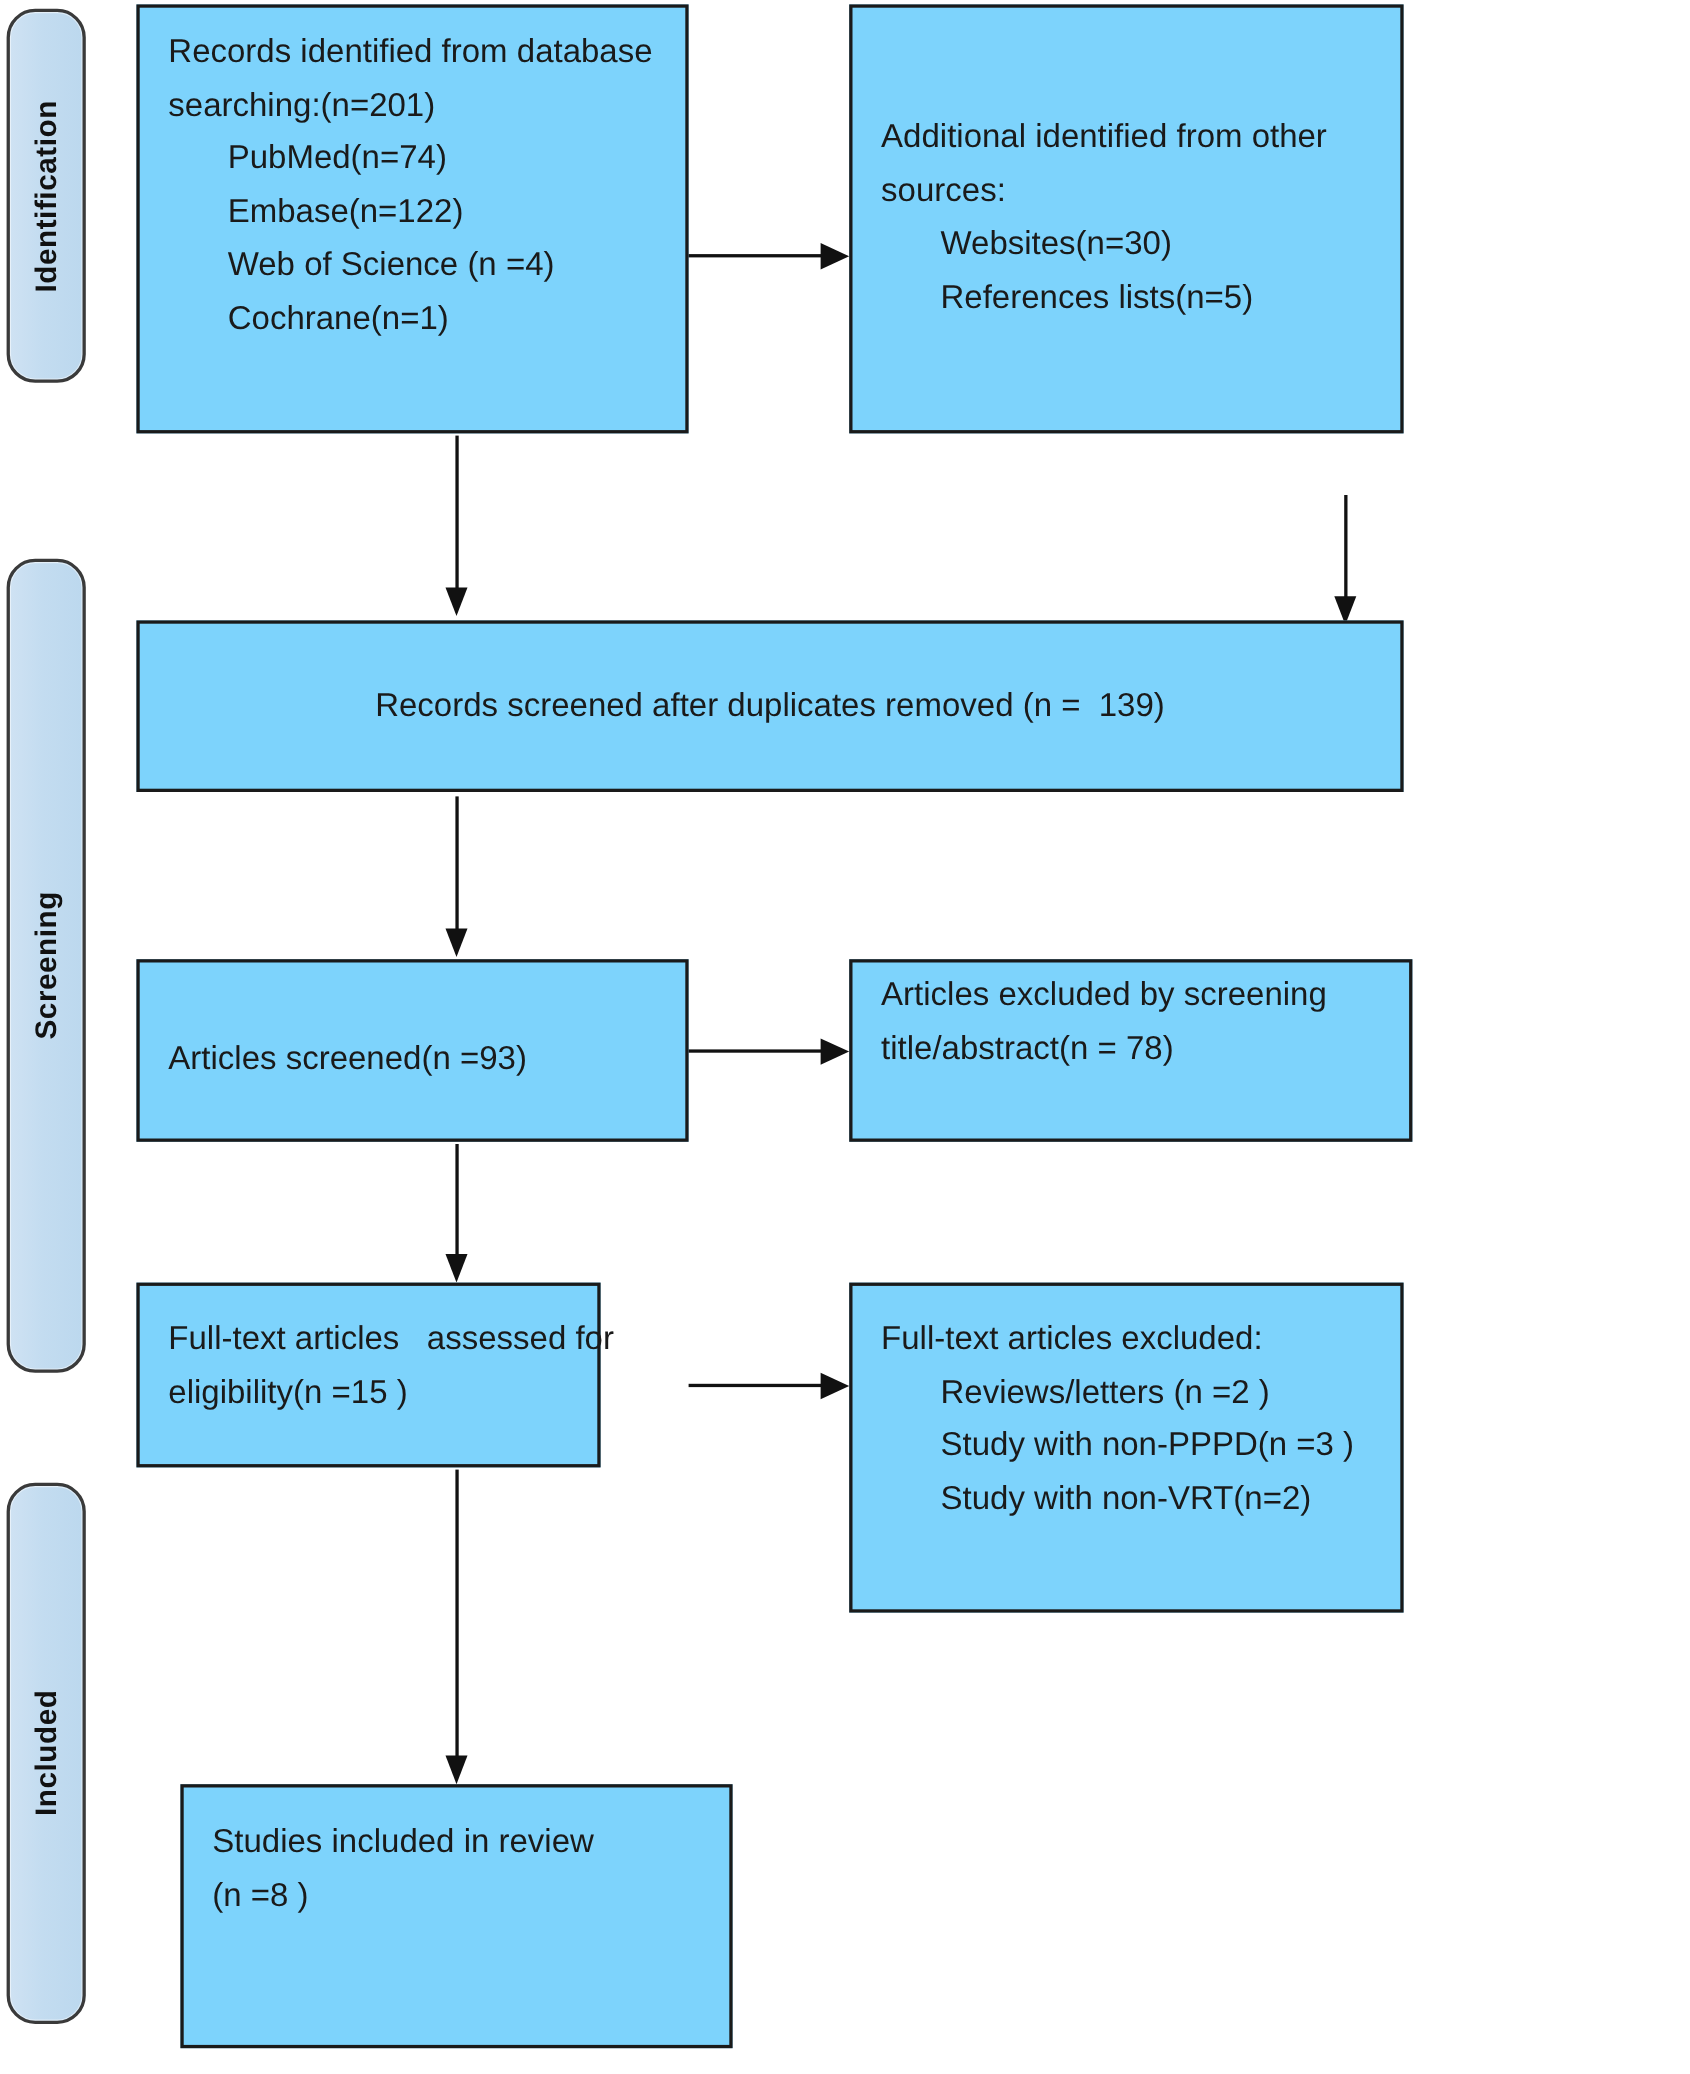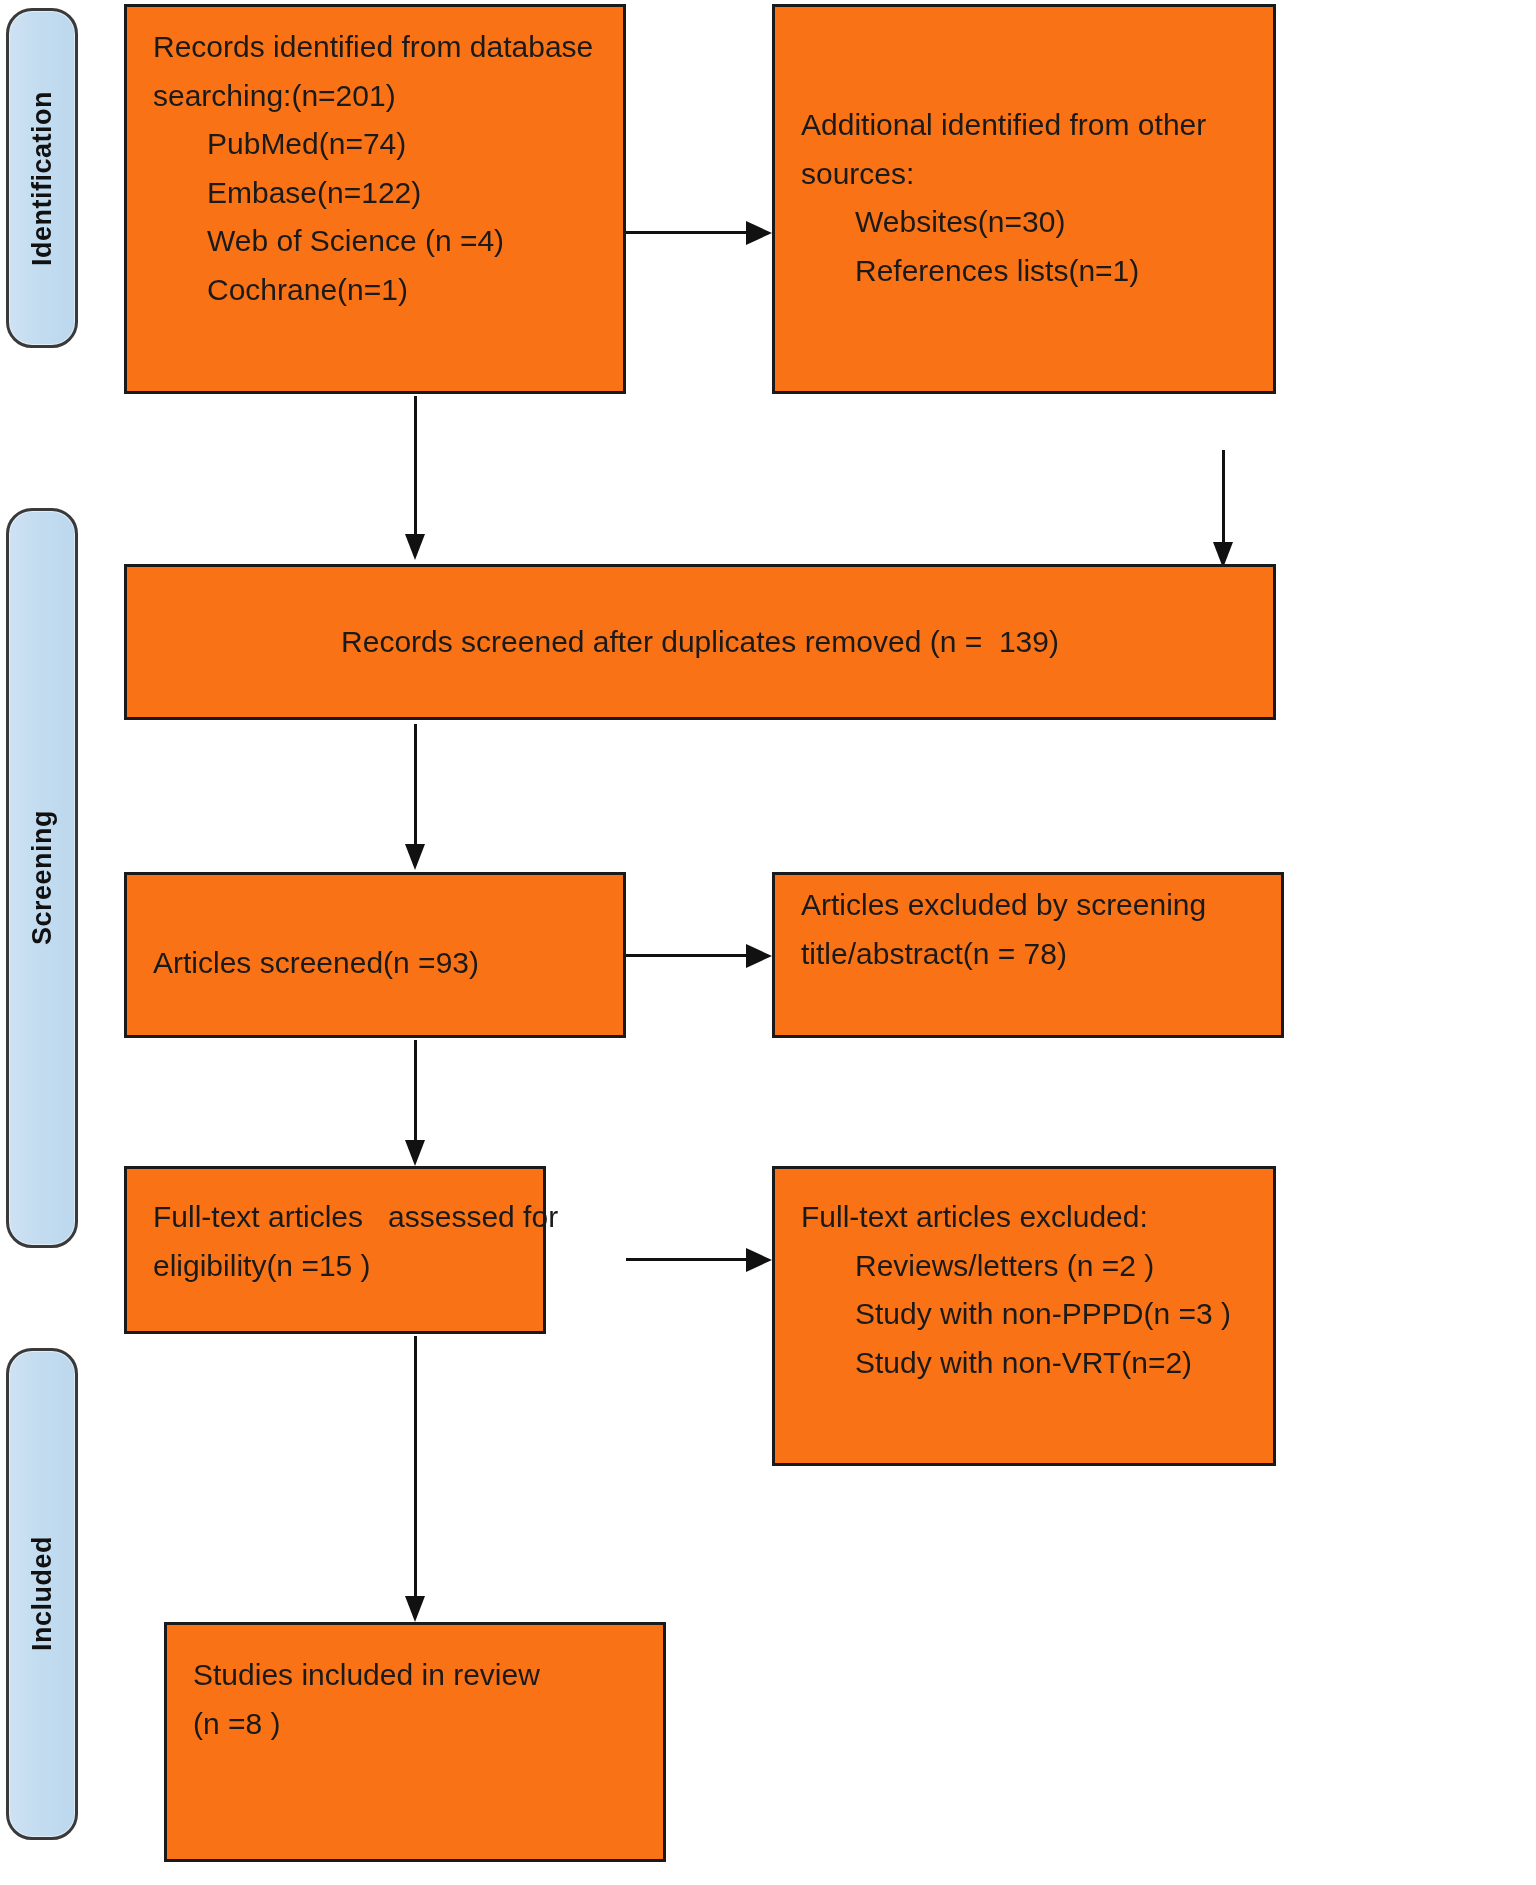--- a/index.html
+++ b/index.html
@@ -43,21 +43,21 @@
     font-size: 27px;
     letter-spacing: 0.5px;
     color: #111;
     white-space: nowrap;
   }
 
   
   .box {
     position: absolute;
     box-sizing: border-box;
-    background: #f97316;
+    background: #7dd3fc;
     border: 3px solid #1a1a1a;
     padding: 16px 20px 10px 26px;
   }
   .box .line {
     font-size: 30px;
     line-height: 1.62;
     white-space: pre;
     color: #1a1a1a;
   }
   .box .line.indent {
@@ -124,21 +124,21 @@
     <div class="line indent">PubMed(n=74)</div>
     <div class="line indent">Embase(n=122)</div>
     <div class="line indent">Web of Science (n =4)</div>
     <div class="line indent">Cochrane(n=1)</div>
   </div>
 
   <div class="box" style="left:772px; top:4px; width:504px; height:390px; padding-top:94px;">
     <div class="line">Additional identified from other</div>
     <div class="line">sources:</div>
     <div class="line indent">Websites(n=30)</div>
-    <div class="line indent">References lists(n=1)</div>
+    <div class="line indent">References lists(n=5)</div>
   </div>
 
   <div class="arrow-h" style="left:626px; top:231px; width:148px;">
     <div class="shaft" style="width:124px;"></div>
     <div class="head" style="left:120px;"></div>
   </div>
 
   <div class="arrow-v" style="left:414px; top:396px; height:164px;">
     <div class="shaft" style="height:140px;"></div>
     <div class="head" style="top:138px;"></div>

